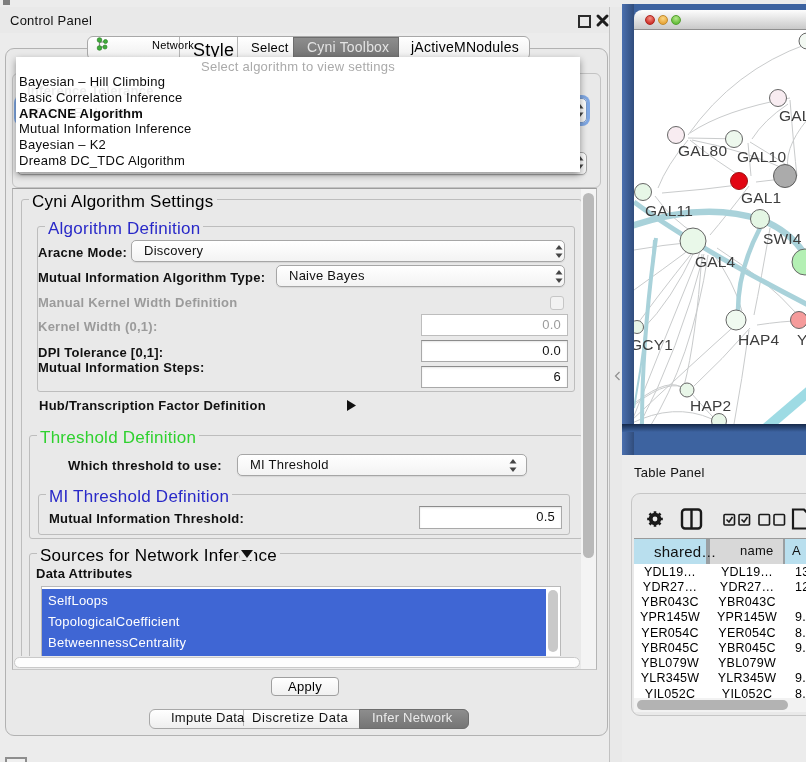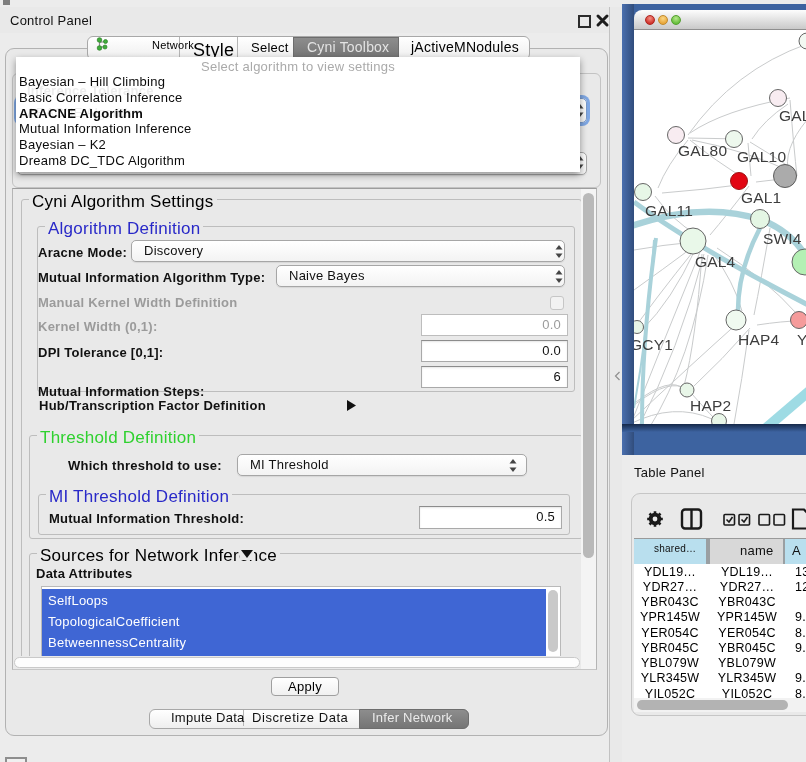--- a/index.html
+++ b/index.html
@@ -104,21 +104,21 @@
 
 <div class="abs lbl bold gray" style="left:25px;top:106px;">Manual Kernel Width Definition</div>
 <div class="abs" style="left:537px;top:107px;width:12px;height:12px;background:#f2f2f2;border:1px solid #c6c6c6;border-radius:3px;"></div>
 
 <div class="abs lbl bold gray" style="left:25px;top:130px;">Kernel Width (0,1):</div>
 <div class="field" style="left:408px;top:125px;width:133px;height:20px;color:#9b9b9b;border-color:#bdbdbd;box-shadow:none;">0.0</div>
 
 <div class="abs lbl bold" style="left:25px;top:156px;">DPI Tolerance [0,1]:</div>
 <div class="field" style="left:408px;top:151px;width:133px;height:20px;">0.0</div>
 
-<div class="abs lbl bold" style="left:25px;top:195px;">Mutual Information Steps:</div>
+<div class="abs lbl bold" style="left:25px;top:171px;">Mutual Information Steps:</div>
 <div class="field" style="left:408px;top:177px;width:133px;height:20px;">6</div>
 
 <div class="abs lbl bold" style="left:26px;top:209px;">Hub/Transcription Factor Definition</div>
 <svg class="abs" style="left:332px;top:210px;" width="13" height="13" viewBox="0 0 13 13">
  <path d="M2 1 L11 6.5 L2 12 Z" fill="#111"></path>
 </svg>
 
 <div class="grp" style="left:16px;top:246px;width:544px;height:102px;padding-left:8px;">
       <span style="color:#2fd12f;">Threshold Definition</span>
     </div>
@@ -293,21 +293,21 @@
    <rect x="129" y="6.5" width="10.5" height="10.5" rx="1"></rect>
   </g>
 
   <path d="M148 1.5 L159 1.5 L164 7 L164 20.5 L148 20.5 Z" fill="none" stroke="#1a1a1a" stroke-width="2.2"></path>
 </svg>
 
 <div class="abs" style="left:634px;top:538px;width:172px;height:160px;background:#ffffff;border-top:1px solid #9a9a9a;overflow:hidden;">
   <div style="position:absolute;left:0;top:0;width:72px;height:25px;background:#b9dfee;border-right:4px solid #9a9fa2;"></div>
   <div style="position:absolute;left:76px;top:0;width:73px;height:25px;background:#d8d8d8;border-right:2px solid #9a9fa2;"></div>
   <div style="position:absolute;left:151px;top:0;width:21px;height:25px;background:#b9dfee;"></div>
-  <div style="position:absolute;left:20px;top:4px;font-size:10px;color:#111;">shared…</div>
+  <div style="position:absolute;left:20px;top:4px;font-size:15px;color:#111;">shared…</div>
   <div style="position:absolute;left:106px;top:4px;font-size:13px;color:#111;">name</div>
   <div style="position:absolute;left:158px;top:4px;font-size:13px;color:#111;">A</div>
   <div style="position:absolute;left:0;top:25.5px;width:72px;text-align:center;font-size:12.5px;line-height:15.27px;color:#000;">
     YDL19…<br>YDR27…<br>YBR043C<br>YPR145W<br>YER054C<br>YBR045C<br>YBL079W<br>YLR345W<br>YIL052C
   </div>
   <div style="position:absolute;left:76px;top:25.5px;width:74px;text-align:center;font-size:12.5px;line-height:15.27px;color:#000;">
     YDL19…<br>YDR27…<br>YBR043C<br>YPR145W<br>YER054C<br>YBR045C<br>YBL079W<br>YLR345W<br>YIL052C
   </div>
   <div style="position:absolute;left:161px;top:25.5px;width:15px;text-align:left;font-size:12.5px;line-height:15.27px;color:#000;">
     13<br>12<br>&nbsp;<br>9.<br>8.<br>9.<br>&nbsp;<br>9.<br>8.

